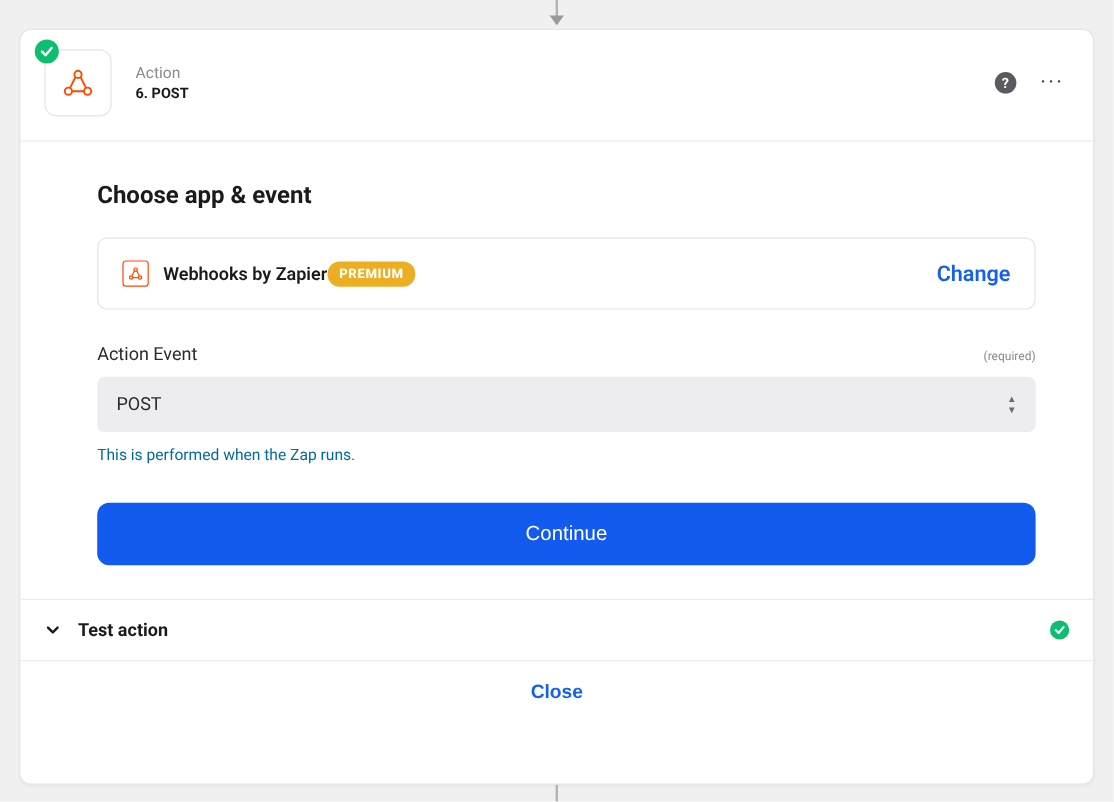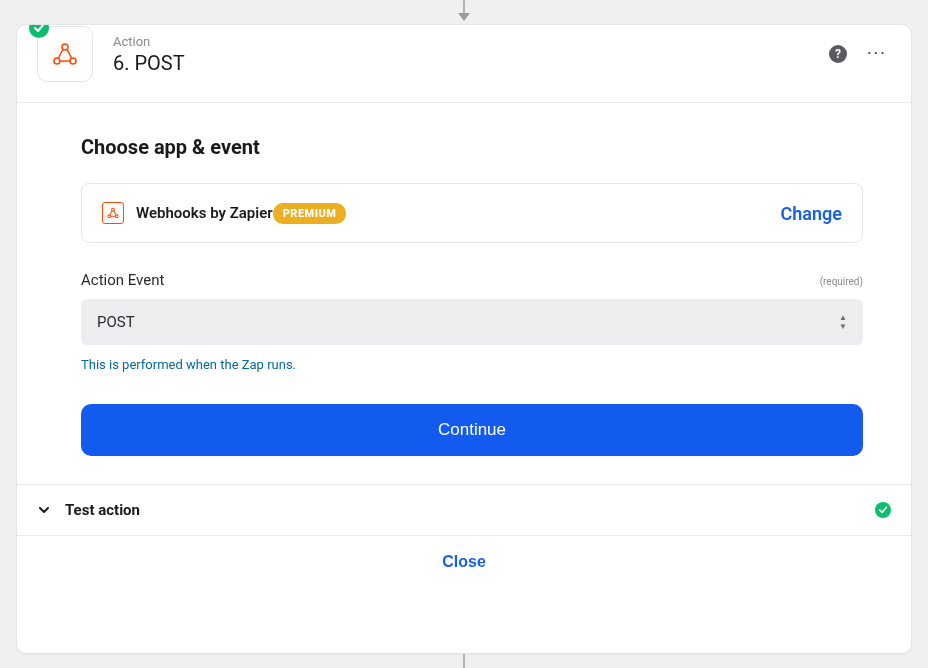--- a/index.html
+++ b/index.html
@@ -49,21 +49,21 @@
       border: 1px solid #e4e4e7;
       border-radius: 10px;
       box-shadow: 0 1px 2px rgba(0,0,0,0.03);
       display: flex;
       flex-direction: column;
       overflow: hidden;
     }
     .card-header {
       display: flex;
       align-items: center;
-      padding: 1px 24px 20px 20px;
+      padding: 16px 24px 20px 20px;
       border-bottom: 1px solid #ebebed;
       position: relative;
     }
     .app-icon-wrap {
       position: relative;
       width: 56px;
       height: 56px;
       margin-right: 20px;
     }
     .app-icon-box {
@@ -85,22 +85,22 @@
       display: flex;
       align-items: center;
       justify-content: center;
     }
     .header-text .label {
       font-size: 13px;
       color: #8a8a8f;
       margin-bottom: 2px;
     }
     .header-text .title {
-      font-size: 20px;
-      font-weight: 400;
+      font-size: 12px;
+      font-weight: 700;
       color: #1a1a1a;
     }
     .header-actions {
       margin-left: auto;
       display: flex;
       align-items: center;
       gap: 20px;
     }
     .help-circle {
       width: 18px; height: 18px;

